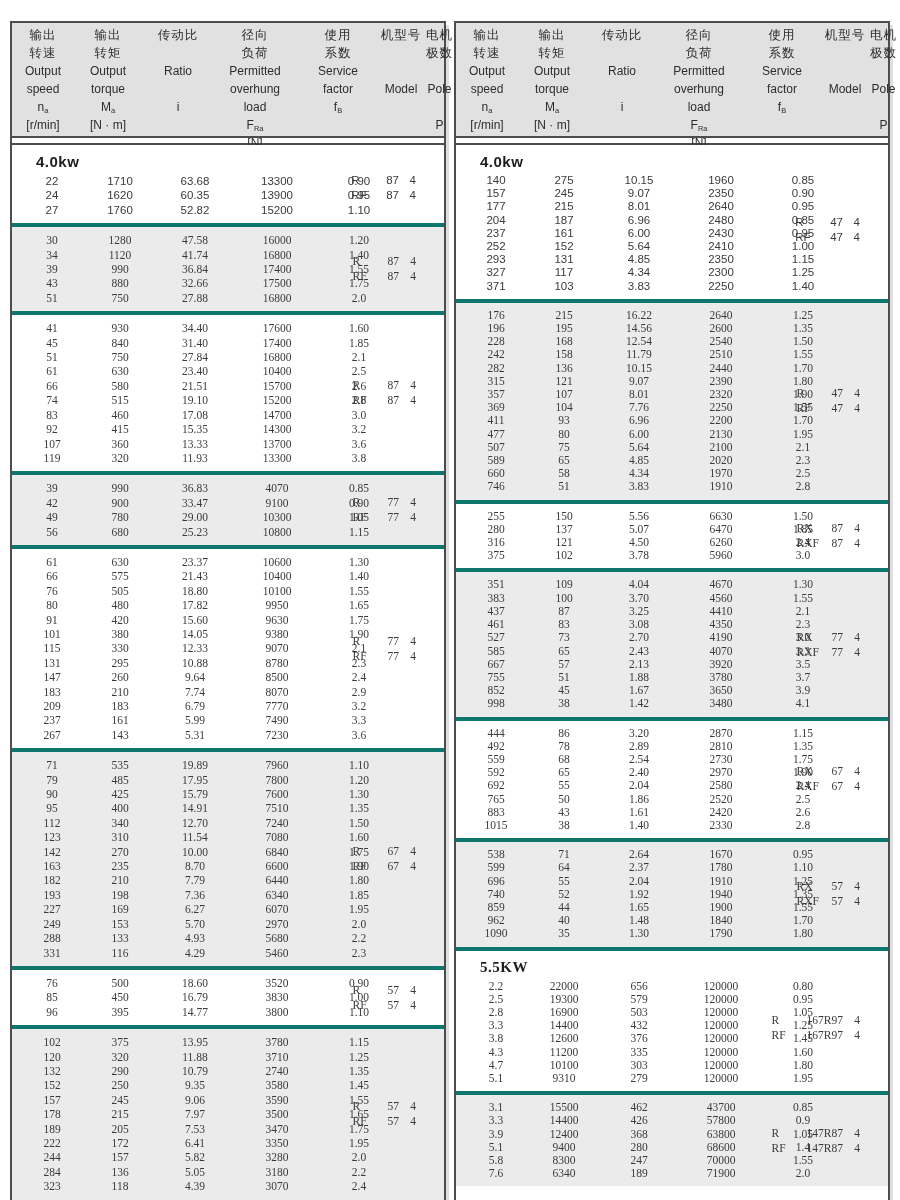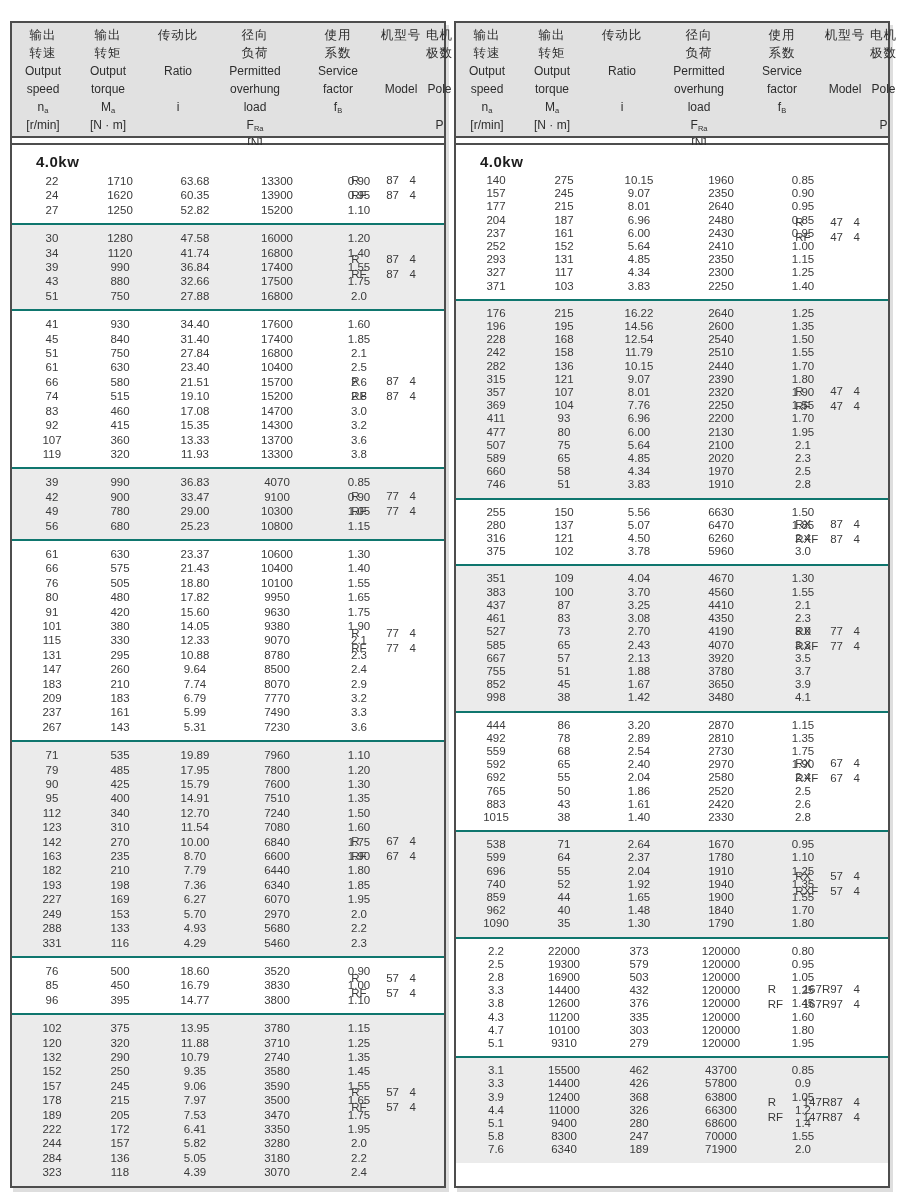--- a/index.html
+++ b/index.html
@@ -27,21 +27,21 @@
     display:grid;grid-template-rows:repeat(7,1fr);
     text-align:center;color:#2d2d2d;
   }
   .hline{font-size:12px;line-height:14px;white-space:nowrap;}
   .hline.zh{font-size:12.5px;letter-spacing:1px;}
   .hline sub{font-size:7.5px;vertical-align:-2px;}
   
   .tbody{background:#fff;}
   .section{position:relative;padding:6px 0;background:#fff;}
   .section.shaded{background:#ebebeb;}
-  .section + .section{border-top:2px solid #0f766e;}
+  .section + .section{border-top:4px solid #0f766e;font-family:Liberation Serif, serif;}
   .power-label{
     font-size:15px;font-weight:bold;color:#1d1d1d;
     padding:2px 0 4px 24px;letter-spacing:0.5px;
   }
   .row{
     display:grid;
     grid-template-columns:60px 76px 74px 90px 74px;
     padding-left:10px;
   }
   .gear-table.pitch-left .row .cell{line-height:14.4px;}
@@ -128,21 +128,21 @@
               </div>
               <div class="row">
                 <div class="cell">24</div>
                 <div class="cell">1620</div>
                 <div class="cell">60.35</div>
                 <div class="cell">13900</div>
                 <div class="cell">0.95</div>
               </div>
               <div class="row">
                 <div class="cell">27</div>
-                <div class="cell">1250</div>
+                <div class="cell">1760</div>
                 <div class="cell">52.82</div>
                 <div class="cell">15200</div>
                 <div class="cell">1.10</div>
               </div>
             </div>
             <div class="models">
               <div class="model-line">
                 <div class="mname">R</div>
                 <div class="msize">87</div>
                 <div class="mpole">4</div>
@@ -1195,25 +1195,26 @@
                 <div class="mpole">4</div>
               </div>
               <div class="model-line">
                 <div class="mname">RXF</div>
                 <div class="msize">57</div>
                 <div class="mpole">4</div>
               </div>
             </div>
           </div>
           <div class="section">
+            <div class="power-label">5.5KW</div>
             <div class="rows">
               <div class="row">
                 <div class="cell">2.2</div>
                 <div class="cell">22000</div>
-                <div class="cell">373</div>
+                <div class="cell">656</div>
                 <div class="cell">120000</div>
                 <div class="cell">0.80</div>
               </div>
               <div class="row">
                 <div class="cell">2.5</div>
                 <div class="cell">19300</div>
                 <div class="cell">579</div>
                 <div class="cell">120000</div>
                 <div class="cell">0.95</div>
               </div>
@@ -1288,27 +1289,20 @@
                 <div class="cell">426</div>
                 <div class="cell">57800</div>
                 <div class="cell">0.9</div>
               </div>
               <div class="row">
                 <div class="cell">3.9</div>
                 <div class="cell">12400</div>
                 <div class="cell">368</div>
                 <div class="cell">63800</div>
                 <div class="cell">1.05</div>
-              </div>
-              <div class="row">
-                <div class="cell">4.4</div>
-                <div class="cell">11000</div>
-                <div class="cell">326</div>
-                <div class="cell">66300</div>
-                <div class="cell">1.2</div>
               </div>
               <div class="row">
                 <div class="cell">5.1</div>
                 <div class="cell">9400</div>
                 <div class="cell">280</div>
                 <div class="cell">68600</div>
                 <div class="cell">1.4</div>
               </div>
               <div class="row">
                 <div class="cell">5.8</div>

